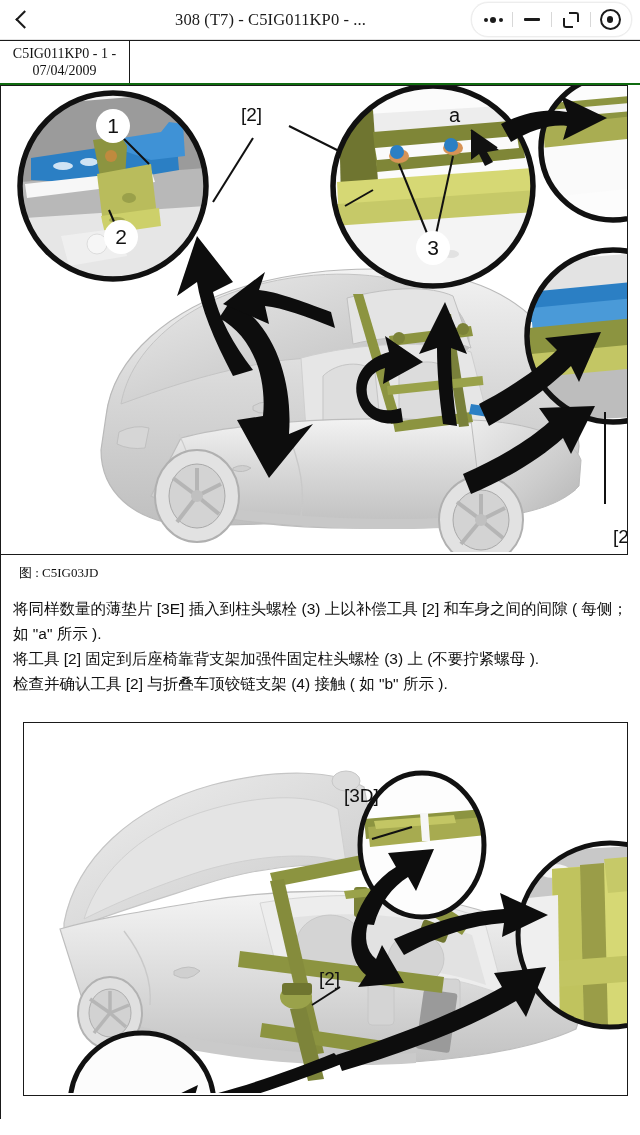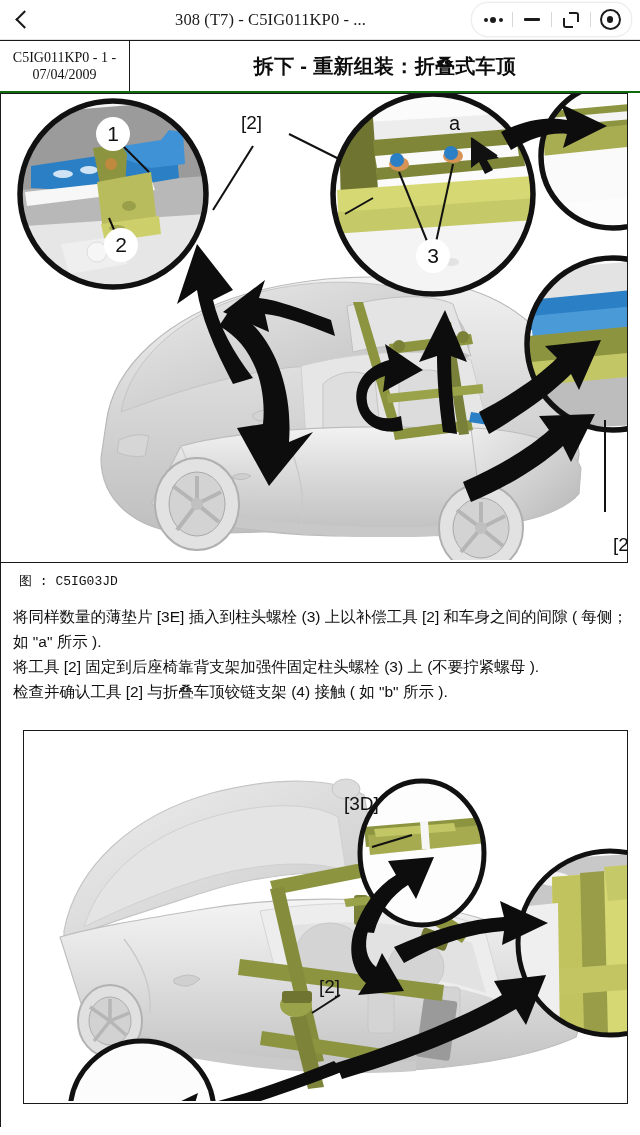--- a/index.html
+++ b/index.html
@@ -112,21 +112,21 @@
     display:flex; align-items:center; justify-content:center;
   }
   .circdot i { display:block; width:6.5px; height:6.5px; border-radius:50%; background:#1b1b1b; }
 
   
   .doc-header {
     display: flex;
     border-top: 1px solid #1a1a1a;
     border-bottom: 2px solid #106b10;
     background: #fff;
-    height: 53px;
+    height: 45px;
     box-sizing: border-box;
   }
   .doc-id-cell {
     width: 130px;
     flex: 0 0 130px;
     border-right: 1px solid #1a1a1a;
     display: flex;
     align-items: center;
     justify-content: center;
     text-align: center;
@@ -164,21 +164,21 @@
     border: 1.5px solid #1a1a1a;
     border-left: none;
     margin: 0 14px 0 0;
     background: #fff;
     overflow: hidden;
   }
   .figure-box.fig1 { height: 468px; margin-right: 12px; }
   .figure-box.fig2 { height: 372px; margin-right: 12px; margin-left: 22px; border-left: 1.5px solid #1a1a1a; }
 
   .fig-caption {
-    font-family: Liberation Mono, monospace;
+    font-family: Liberation Serif, serif;
     font-size: 13px;
     color: #111;
     padding: 9px 0 0 18px;
   }
 
   .body-text {
     font-family: "Liberation Sans", sans-serif;
     font-size: 15.5px;
     line-height: 25px;
     color: #101010;
@@ -241,21 +241,20 @@
       <div class="win-btn">
         <span class="circdot">
             <i></i>
           </span>
       </div>
     </div>
   </div>
 
   <div class="doc-header">
     <div class="doc-id-cell">C5IG011KP0 - 1 - 07/04/2009</div>
-    <div class="doc-title-cell">拆下 - 重新组装：折叠式车顶</div>
   </div>
 
   <div class="doc-body">
 
     <div class="figure-box fig1">
       <svg width="628" height="466" viewBox="0 0 628 466">
         <defs>
           <linearGradient id="bodyG" x1="0" y1="0" x2="0" y2="1">
             <stop offset="0%" stop-color="#f2f2f2"></stop>
             <stop offset="45%" stop-color="#d9d9d9"></stop>

